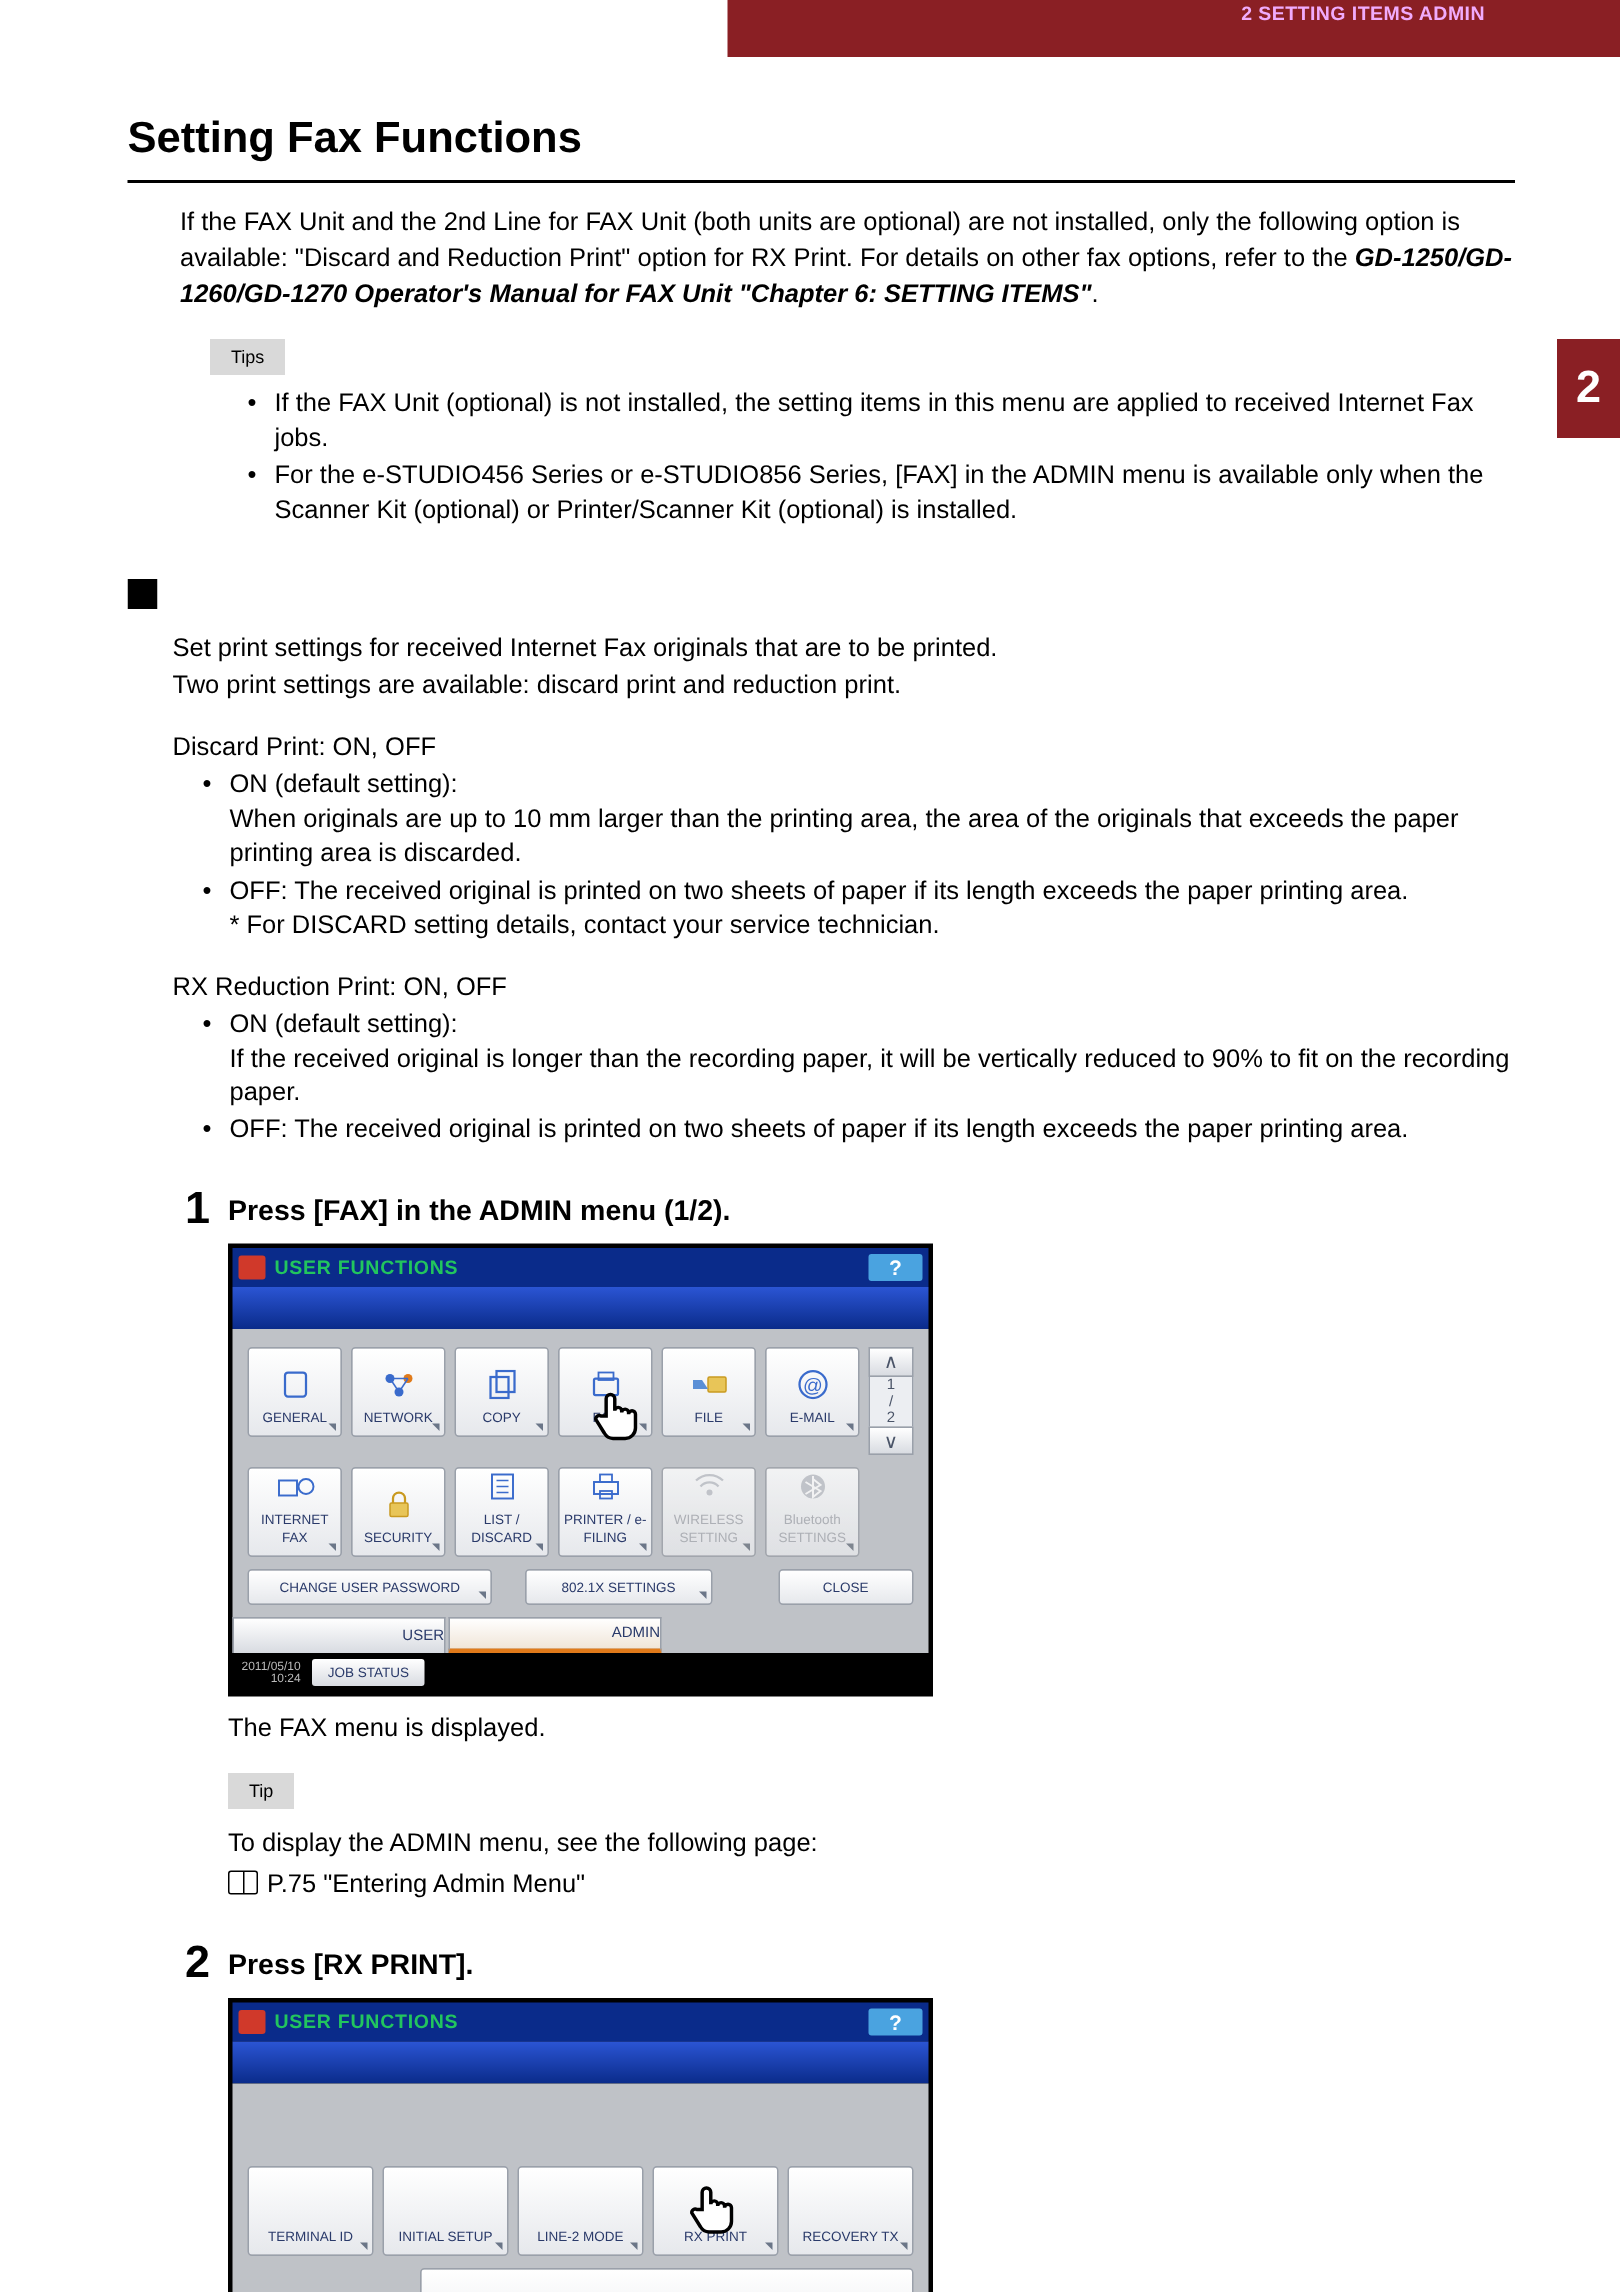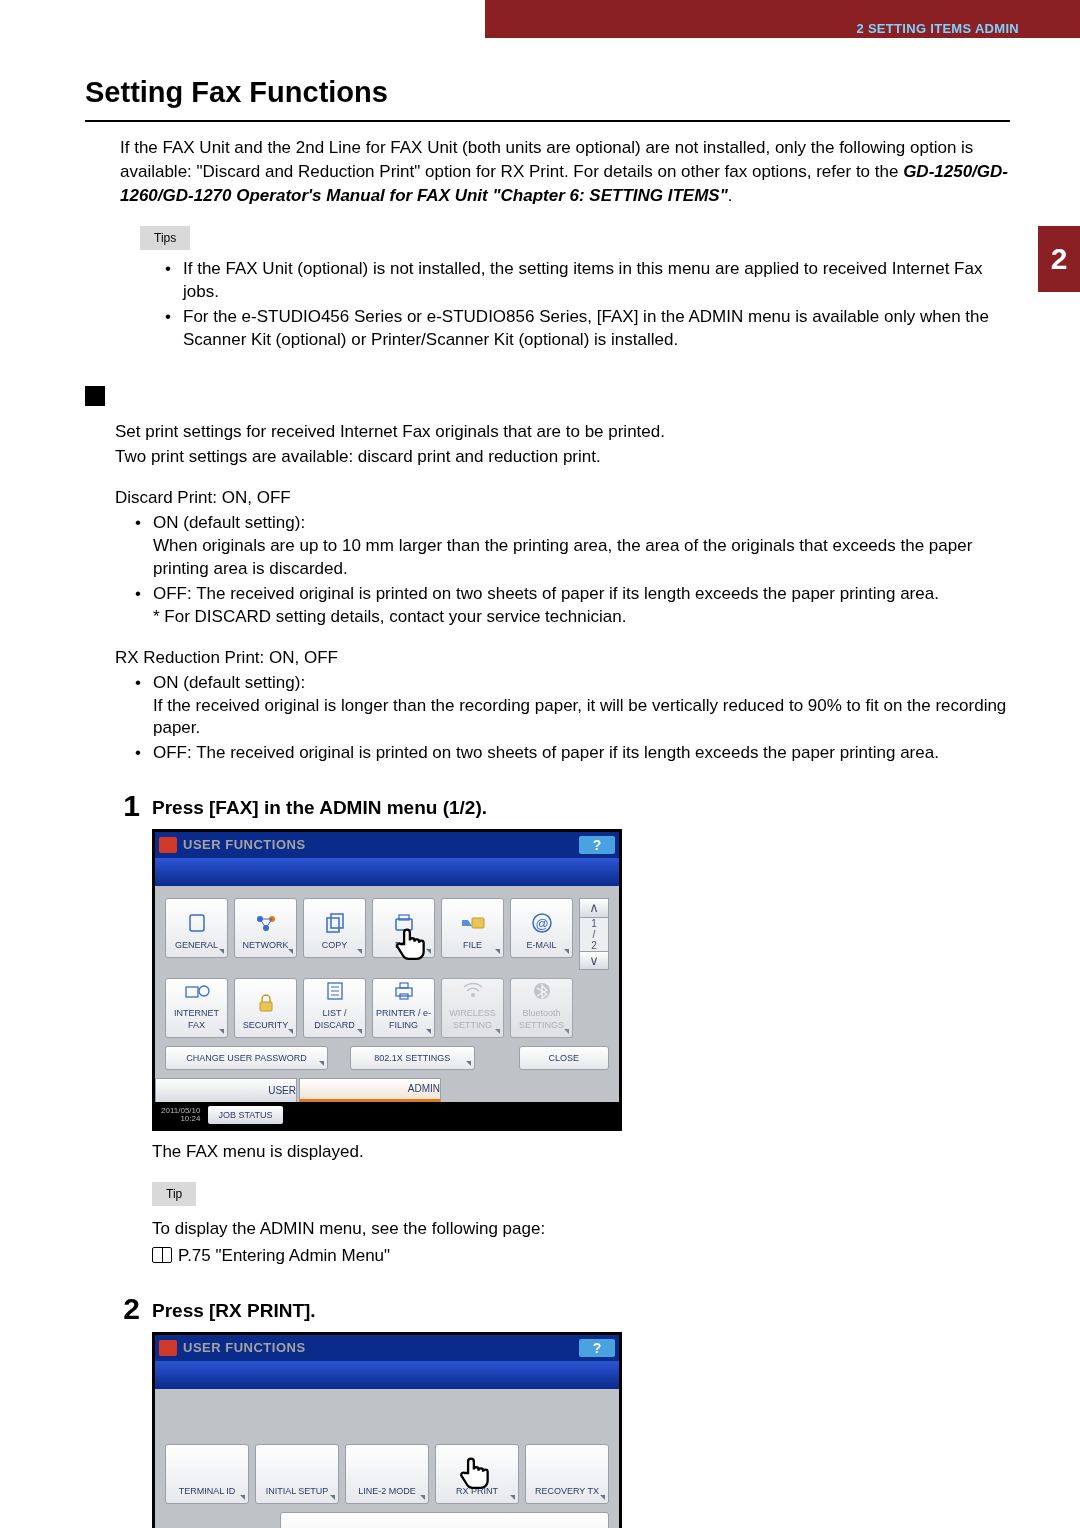--- a/index.html
+++ b/index.html
@@ -1,18 +1,18 @@
 <!DOCTYPE html>
 <html><head>
 <meta charset="utf-8">
 <style>
   html,body{margin:0;padding:0;background:#fff;font-family:Arial,Helvetica,sans-serif;color:#000;font-size:17px;line-height:1.35}
   .page{width:1080px;margin:0 auto;position:relative;min-height:1528px;box-sizing:border-box}
   
-  .header-bar{background:#8a1f24;color:#7dd3fc;height:38px;margin-left:485px;display:flex;align-items:flex-end;justify-content:flex-end;padding-right:61px;box-sizing:border-box}
+  .header-bar{background:#8a1f24;color:#f0abfc;height:38px;margin-left:485px;display:flex;align-items:flex-start;justify-content:flex-end;padding-right:90px;box-sizing:border-box}
   .header-bar span{font-size:13px;font-weight:bold;letter-spacing:.3px}
   .side-tab{position:absolute;right:0;top:226px;width:42px;height:66px;background:#8a1f24;color:#fff;display:flex;align-items:center;justify-content:center;font-size:30px;font-weight:bold}
   
   .content{padding:35px 70px 0 85px}
   h1{font-size:29px;font-weight:bold;margin:0 0 8px 0}
   .rule{height:2px;background:#000;margin:0 0 14px 0}
   .intro{margin-left:35px;font-size:17px;line-height:1.4}
   .intro em{font-style:italic;font-weight:bold}
   .tips-label,.tip-label{display:inline-block;background:#d9d9d9;padding:4px 14px 4px 14px;font-size:12px;margin:18px 0 8px 55px}
   ul.tips{margin:0 0 0 80px;padding:0;list-style:none;font-size:17px}
@@ -34,21 +34,21 @@
   .step-text{font-size:17px;margin:10px 0 0 0}
   .tip-label{margin-left:0;margin-top:18px}
   .ref{font-size:17px;margin:4px 0 0 0}
   .bookicon{display:inline-block;width:18px;height:14px;border:1.5px solid #000;border-radius:2px;position:relative;vertical-align:-2px;margin-right:6px}
   .bookicon:after{content:"";position:absolute;left:50%;top:0;bottom:0;width:1px;background:#000}
   
   .panel{width:470px;background:#000;padding:3px;box-sizing:border-box}
   .panel-top{background:#0a2b8a;height:26px;display:flex;align-items:center;padding:0 4px;justify-content:space-between}
   .panel-top-left{display:flex;align-items:center;gap:6px}
   .pt-ico{width:18px;height:16px;background:#d0392a;border-radius:2px}
-  .panel-top span{color:#a3a3a3;font-size:13px;font-weight:bold;letter-spacing:.5px}
+  .panel-top span{color:#22c55e;font-size:13px;font-weight:bold;letter-spacing:.5px}
   .help{width:36px;height:18px;background:#4aa3e0;color:#fff;font-weight:bold;text-align:center;font-size:14px;border-radius:2px}
   .panel-mid{background:linear-gradient(#2b55d4,#0a2b8a);height:28px}
   .panel-body{background:#bfc2c7;padding:12px 10px 8px 10px}
   .tile-row{display:flex;gap:6px;margin-bottom:8px;align-items:stretch}
   .tile{flex:1 1 0;background:linear-gradient(#fff,#e6e8ec);border:1px solid #9aa0aa;border-radius:3px;height:60px;display:flex;flex-direction:column;align-items:center;justify-content:flex-end;padding-bottom:6px;position:relative;font-size:9px;color:#2a3a6a;text-align:center;box-sizing:border-box}
   .tile.dis{color:#a8acb4;filter:grayscale(.3);opacity:.8}
   .tile .ti{height:24px;display:flex;align-items:center;justify-content:center;margin-bottom:4px}
   .tile .tri{position:absolute;right:3px;bottom:3px;width:0;height:0;border-left:5px solid transparent;border-top:5px solid #6b7688}
   .scroll-col{width:30px;display:flex;flex-direction:column;gap:0}
   .sc-btn{flex:1;background:linear-gradient(#fff,#d8dbe1);border:1px solid #9aa0aa;display:flex;align-items:center;justify-content:center;font-size:13px;color:#4a5468}

